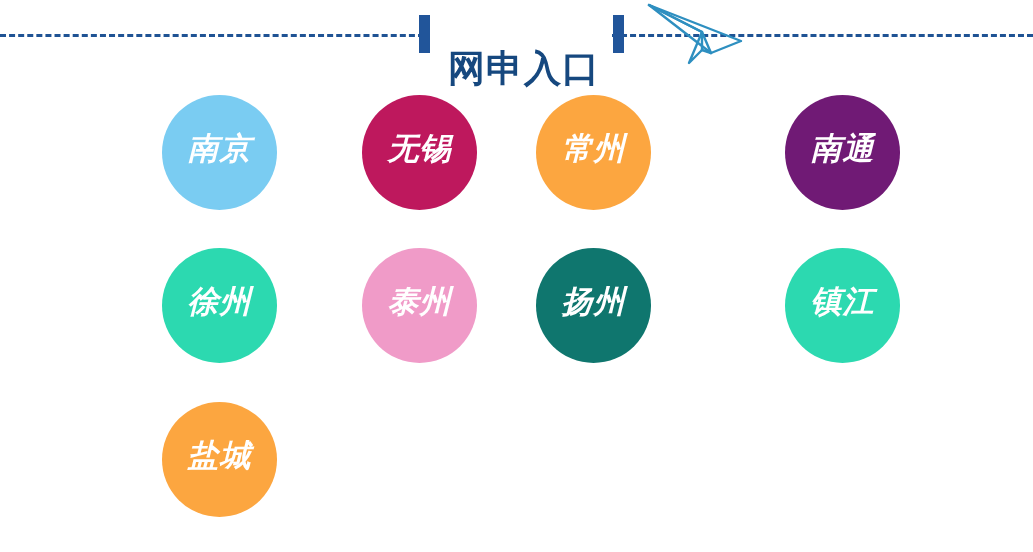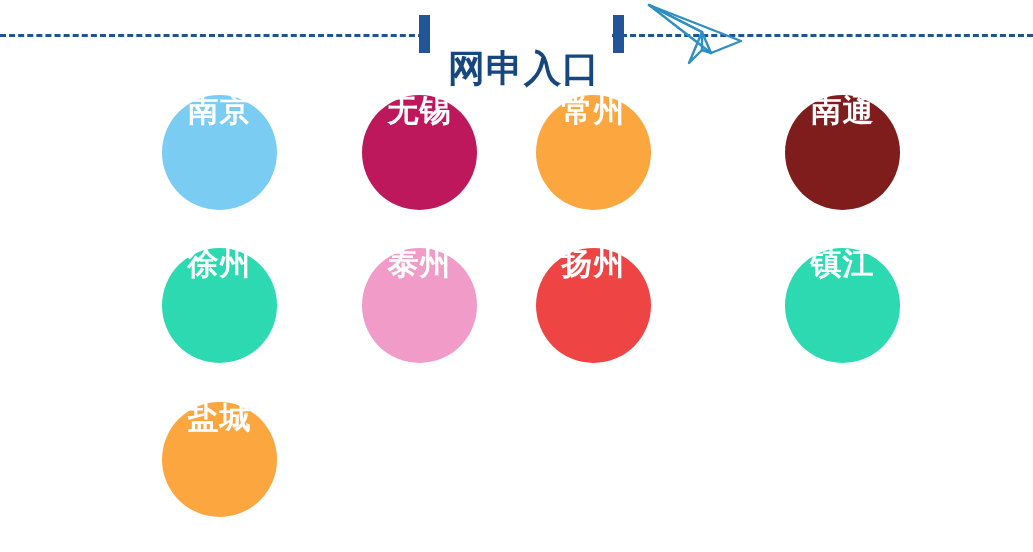--- a/index.html
+++ b/index.html
@@ -89,23 +89,25 @@
   .grid-row.r2 { top: 165px; }
   .grid-row.r3 { top: 319px; padding-left: 13px; }
 
   .city-circle {
     position: absolute;
     top: 11px;
     width: 115px;
     height: 115px;
     border-radius: 50%;
     display: flex;
+    align-items: center;
     justify-content: center;
     box-sizing: border-box;
     padding-bottom: 9px;
+    font-style: italic;
   }
   .city-circle.c1 { left: 162px; }
   .city-circle.c2 { left: 362px; }
   .city-circle.c3 { left: 536px; }
   .city-circle.c4 { left: 785px; }
 
   .city-label {
     color: #ffffff;
     font-size: 31px;
     font-weight: bold;
@@ -151,33 +153,33 @@
     <div class="grid-row r1">
       <div class="city-circle c1" style="background:#7accf2">
         <span class="city-label">南京</span>
       </div>
       <div class="city-circle c2" style="background:#be185d">
         <span class="city-label">无锡</span>
       </div>
       <div class="city-circle c3" style="background:#fca640">
         <span class="city-label">常州</span>
       </div>
-      <div class="city-circle c4" style="background:#7f1d1d">
+      <div class="city-circle c4" style="background:#701a75">
         <span class="city-label">南通</span>
       </div>
     </div>
 
     <div class="grid-row r2">
       <div class="city-circle c1" style="background:#2cd9b0">
         <span class="city-label">徐州</span>
       </div>
       <div class="city-circle c2" style="background:#f09bc8">
         <span class="city-label">泰州</span>
       </div>
-      <div class="city-circle c3" style="background:#ef4444">
+      <div class="city-circle c3" style="background:#0f766e">
         <span class="city-label">扬州</span>
       </div>
       <div class="city-circle c4" style="background:#2cd9b0">
         <span class="city-label">镇江</span>
       </div>
     </div>
 
     <div class="grid-row r3">
       <div class="city-circle c1" style="background:#fca640">
         <span class="city-label">盐城</span>

